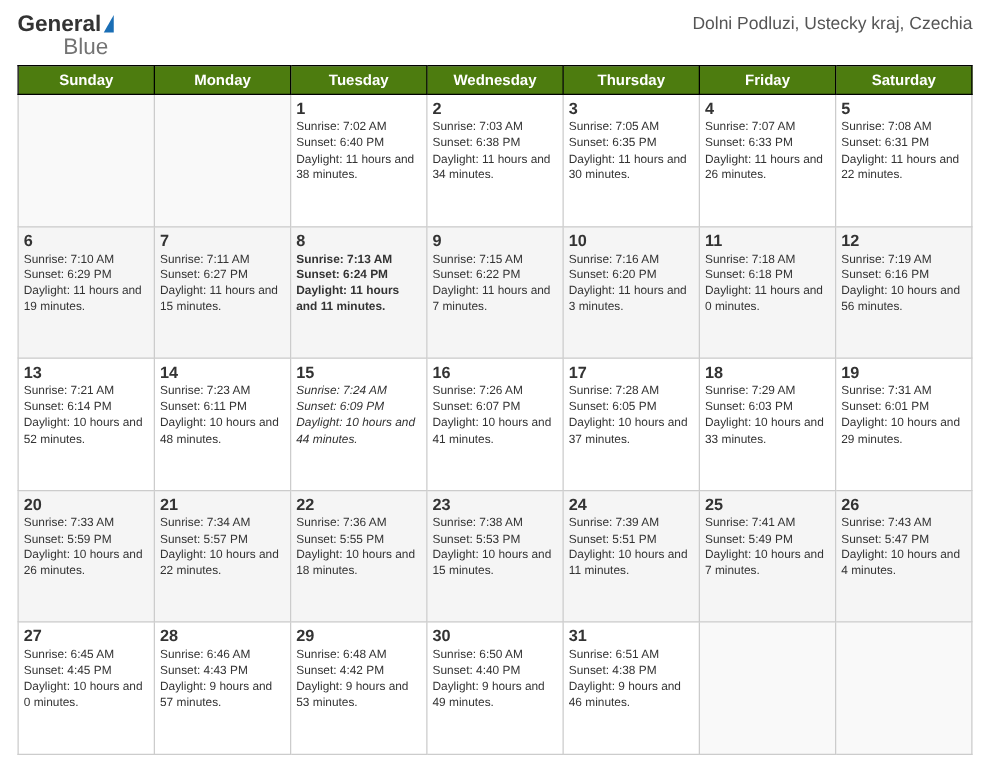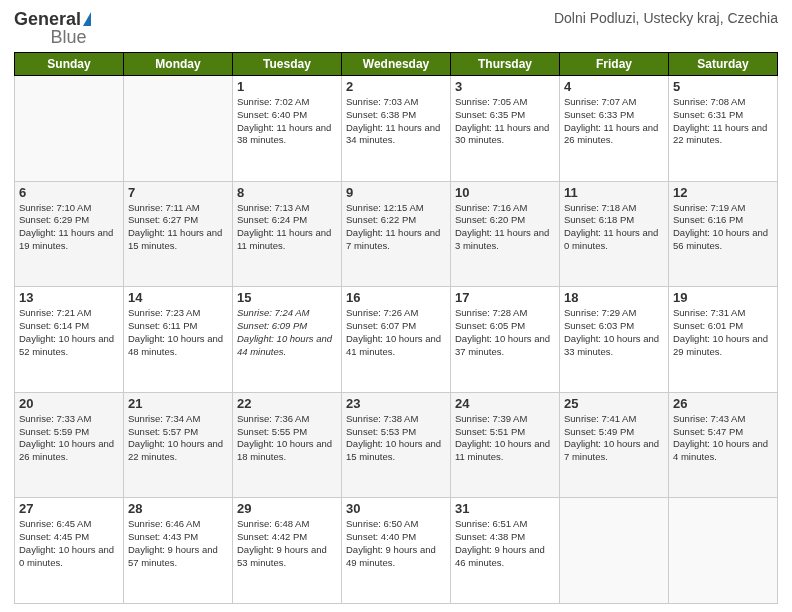--- a/index.html
+++ b/index.html
@@ -180,27 +180,27 @@
 Daylight: 11 hours and 19 minutes.</div>
           </td>
           <td>
             <span class="day-num">7</span>
             <div class="day-info" style="white-space: pre-line;">Sunrise: 7:11 AM
 Sunset: 6:27 PM
 Daylight: 11 hours and 15 minutes.</div>
           </td>
           <td>
             <span class="day-num">8</span>
-            <div class="day-info" style="white-space: pre-line;">Sunrise: 7:13 AM
+            <div class="day-info" style="white-space: pre-line; font-weight: bold;">Sunrise: 7:13 AM
 Sunset: 6:24 PM
 Daylight: 11 hours and 11 minutes.</div>
           </td>
           <td>
             <span class="day-num">9</span>
-            <div class="day-info" style="white-space: pre-line;">Sunrise: 12:15 AM
+            <div class="day-info" style="white-space: pre-line;">Sunrise: 7:15 AM
 Sunset: 6:22 PM
 Daylight: 11 hours and 7 minutes.</div>
           </td>
           <td>
             <span class="day-num">10</span>
             <div class="day-info" style="white-space: pre-line;">Sunrise: 7:16 AM
 Sunset: 6:20 PM
 Daylight: 11 hours and 3 minutes.</div>
           </td>
           <td>

